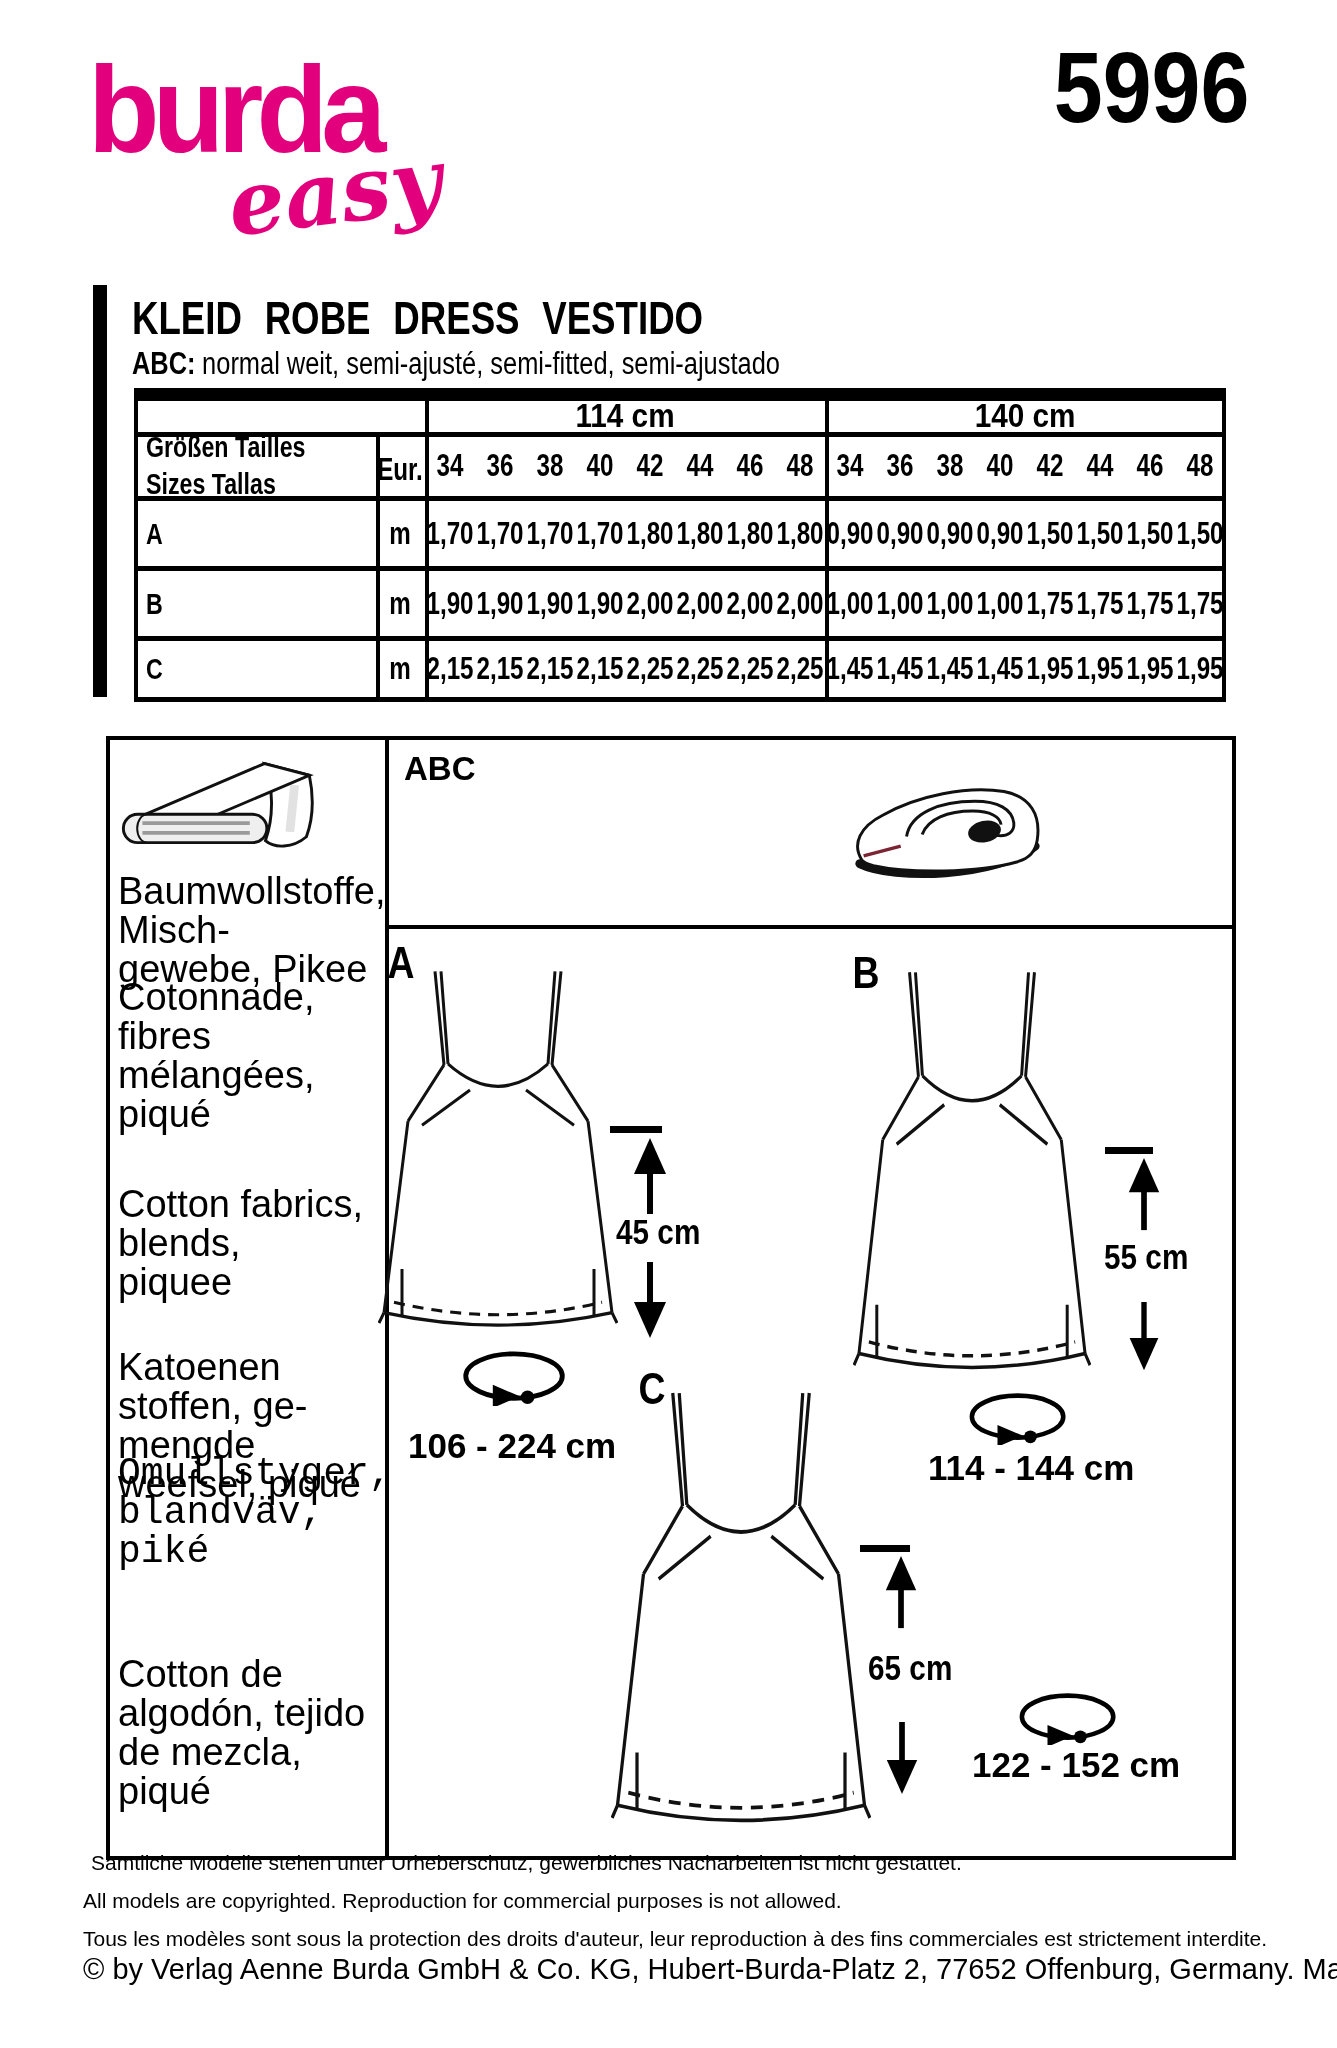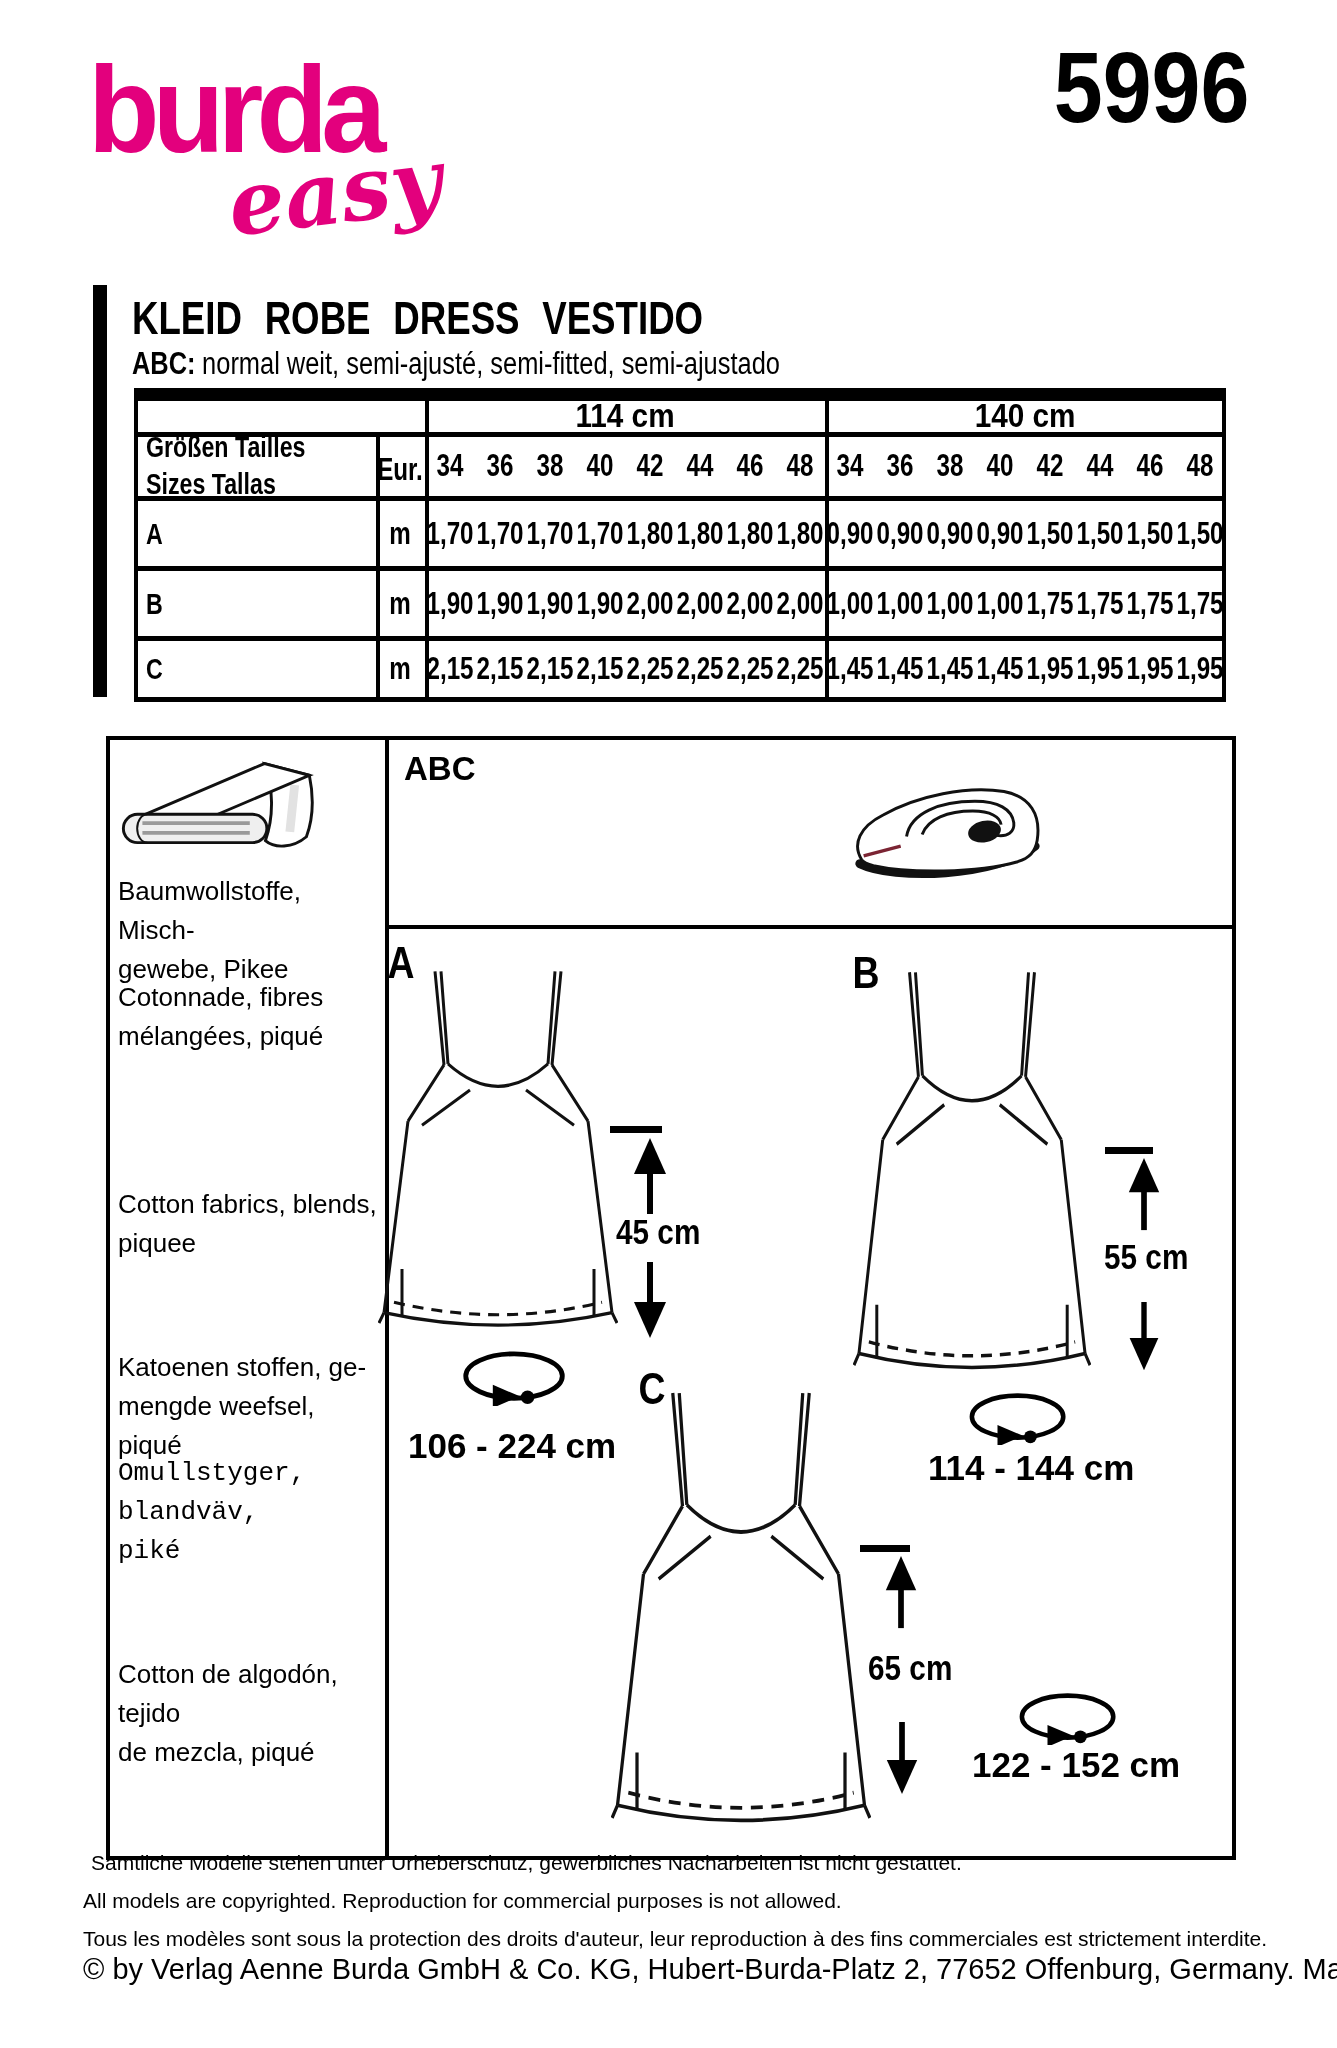--- a/index.html
+++ b/index.html
@@ -29,21 +29,21 @@
   .tcell{position:absolute;font-weight:bold;white-space:pre-line;}
   .thead{transform:translate(-50%,-50%) scaleX(0.9);font-size:33px;}
   .tnum{transform:translate(-50%,-50%) scaleX(0.78);font-size:31px;}
   .tlab{transform:translateY(-50%) scaleX(0.8);transform-origin:left;font-size:29px;line-height:37px;}
 
   
   .main-box{position:absolute;left:106px;top:736px;width:1122px;height:1116px;border:4px solid #000;}
   .vdiv{position:absolute;left:275px;top:0;width:4px;height:100%;background:#000;}
   .hdiv{position:absolute;left:275px;top:185px;right:0;height:4px;background:#000;}
 
-  .fab-item{position:absolute;left:118px;width:260px;font-size:26px;line-height:39px;white-space:pre-line;}
+  .fab-item{position:absolute;left:118px;width:260px;font-size:38px;line-height:39px;white-space:pre-line;}
   .abc-head{position:absolute;left:404px;top:750px;font-size:33px;font-weight:bold;}
   .abc-text{position:absolute;left:432px;top:794px;font-size:30px;line-height:41px;white-space:pre-line;}
 
   
   .view-label{position:absolute;font-size:44px;font-weight:bold;transform:scaleX(0.85);}
   .dress{position:absolute;}
   .lenbar{position:absolute;height:7px;background:#000;}
   .len-text,.girth-text{position:absolute;font-size:35px;font-weight:bold;white-space:nowrap;
             transform:scaleX(0.85);transform-origin:left;}
   .girth-text{transform:none;text-align:center;}

